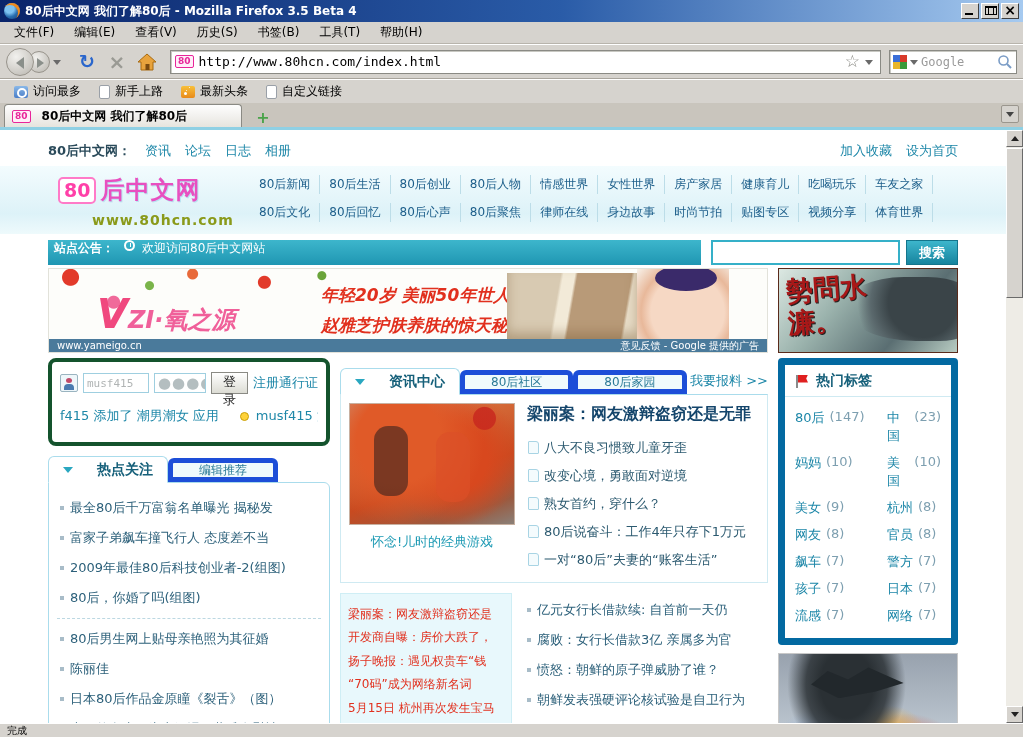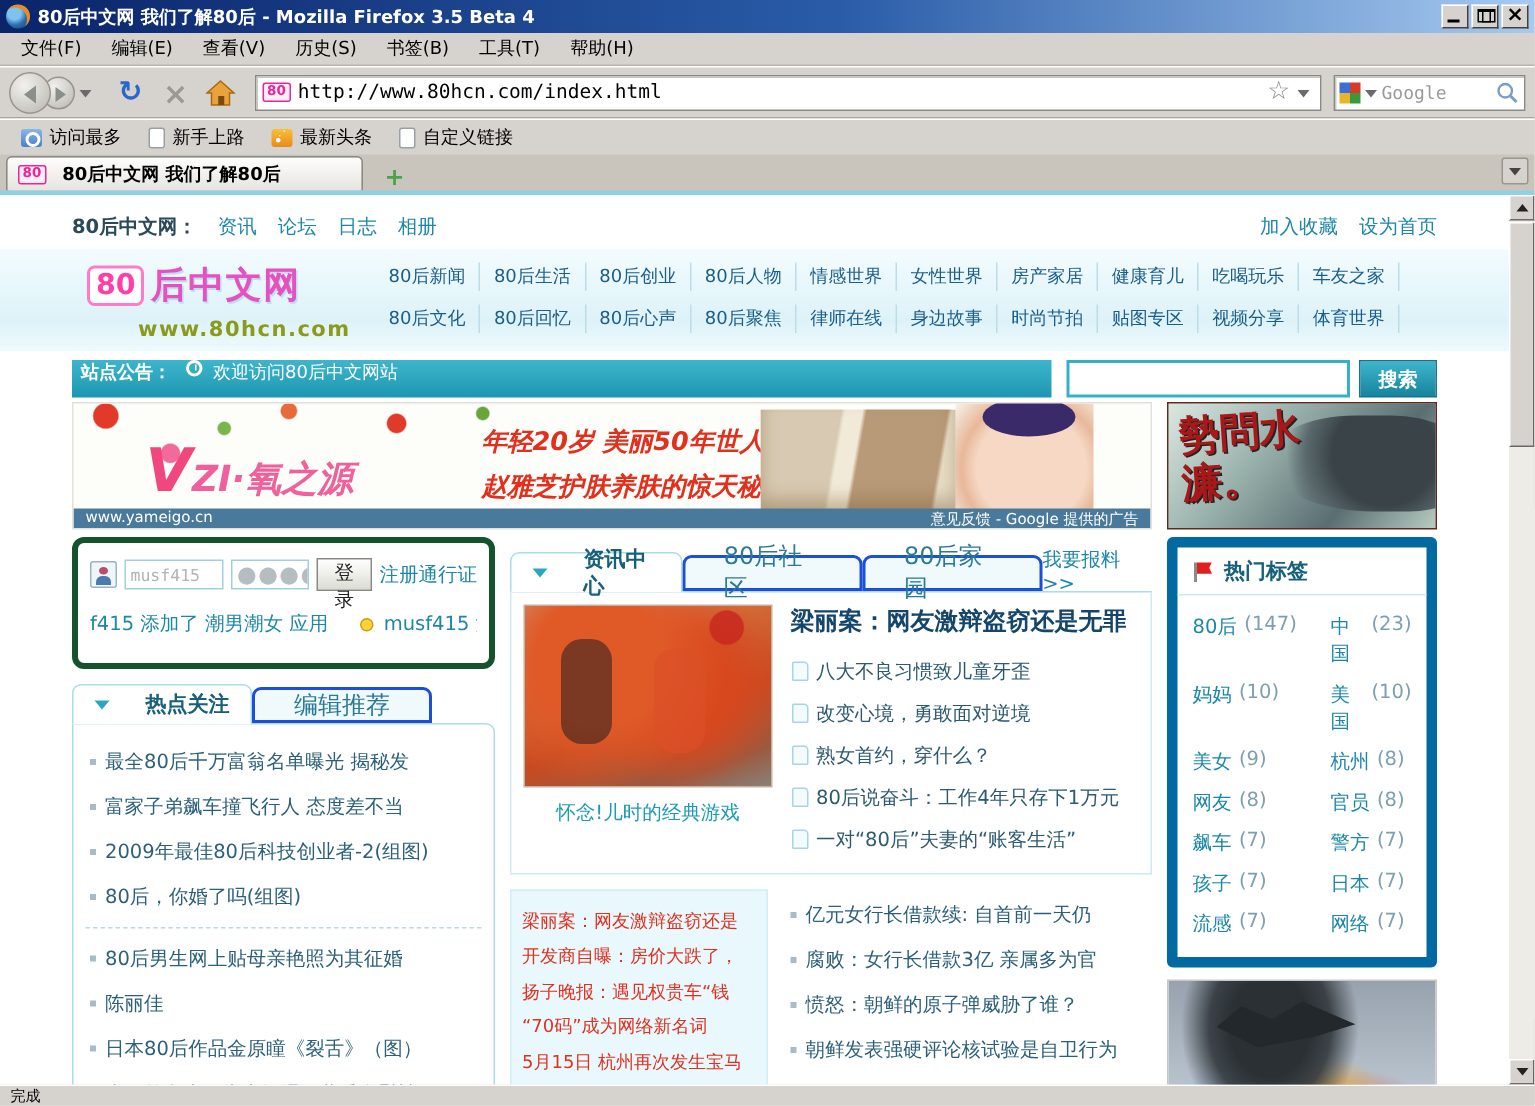--- a/index.html
+++ b/index.html
@@ -197,22 +197,22 @@
     font-size:13px; white-space:nowrap; overflow:hidden; }
   .bulb-icon { width:9px; height:9px; border-radius:50%; background:#ffd23a;
     border:1px solid #caa00a; flex:none; margin-left:14px; }
 
   
   .s-tabs { display:flex; align-items:flex-end; margin-top:9px; height:27px; position:relative; }
   .s-tab-active { height:27px; background:#fff; border:1px solid #aadcec; border-bottom:1px solid #fff;
     border-radius:6px 6px 0 0; display:flex; align-items:center; gap:24px; padding:0 14px;
     font-weight:bold; color:#16607a; font-size:14px; position:relative; z-index:2; margin-bottom:-1px; }
   .tri-down { width:0; height:0; border:5px solid transparent; border-top:6px solid #2aa7c0; margin-top:5px; }
-  .s-tab { height:24px; background:#f0fafc; border:2px solid #1d4ed8; border-radius:6px 6px 0 0;
-    display:flex; align-items:center; justify-content:center; color:#2a7a96; font-size:16px; padding:0 26px; }
+  .s-tab { height:24px; background:#f0fafc; border:5px solid #1d4ed8; border-radius:6px 6px 0 0;
+    display:flex; align-items:center; justify-content:center; color:#2a7a96; font-size:12px; padding:0 26px; }
   .more-link { margin-left:auto; align-self:center; color:#1d87a8; font-size:13px; text-decoration:none; }
 
   .hot-box { border:1px solid #aadcec; border-radius:0 6px 6px 6px; padding:10px 8px 8px; min-height:236px; }
   .dot-list { list-style:none; }
   .dot-list li { position:relative; padding:6px 0 6px 13px; font-size:13px; color:#2c607a; cursor:pointer; }
   .dot-list li::before { content:""; position:absolute; left:3px; top:13px; width:4px; height:4px; background:#a8bcc8; }
   .dot-list li.divider { padding:0; margin:5px 0; border-top:1px dashed #bcd8e2; }
   .dot-list li.divider::before { display:none; }
 
   

